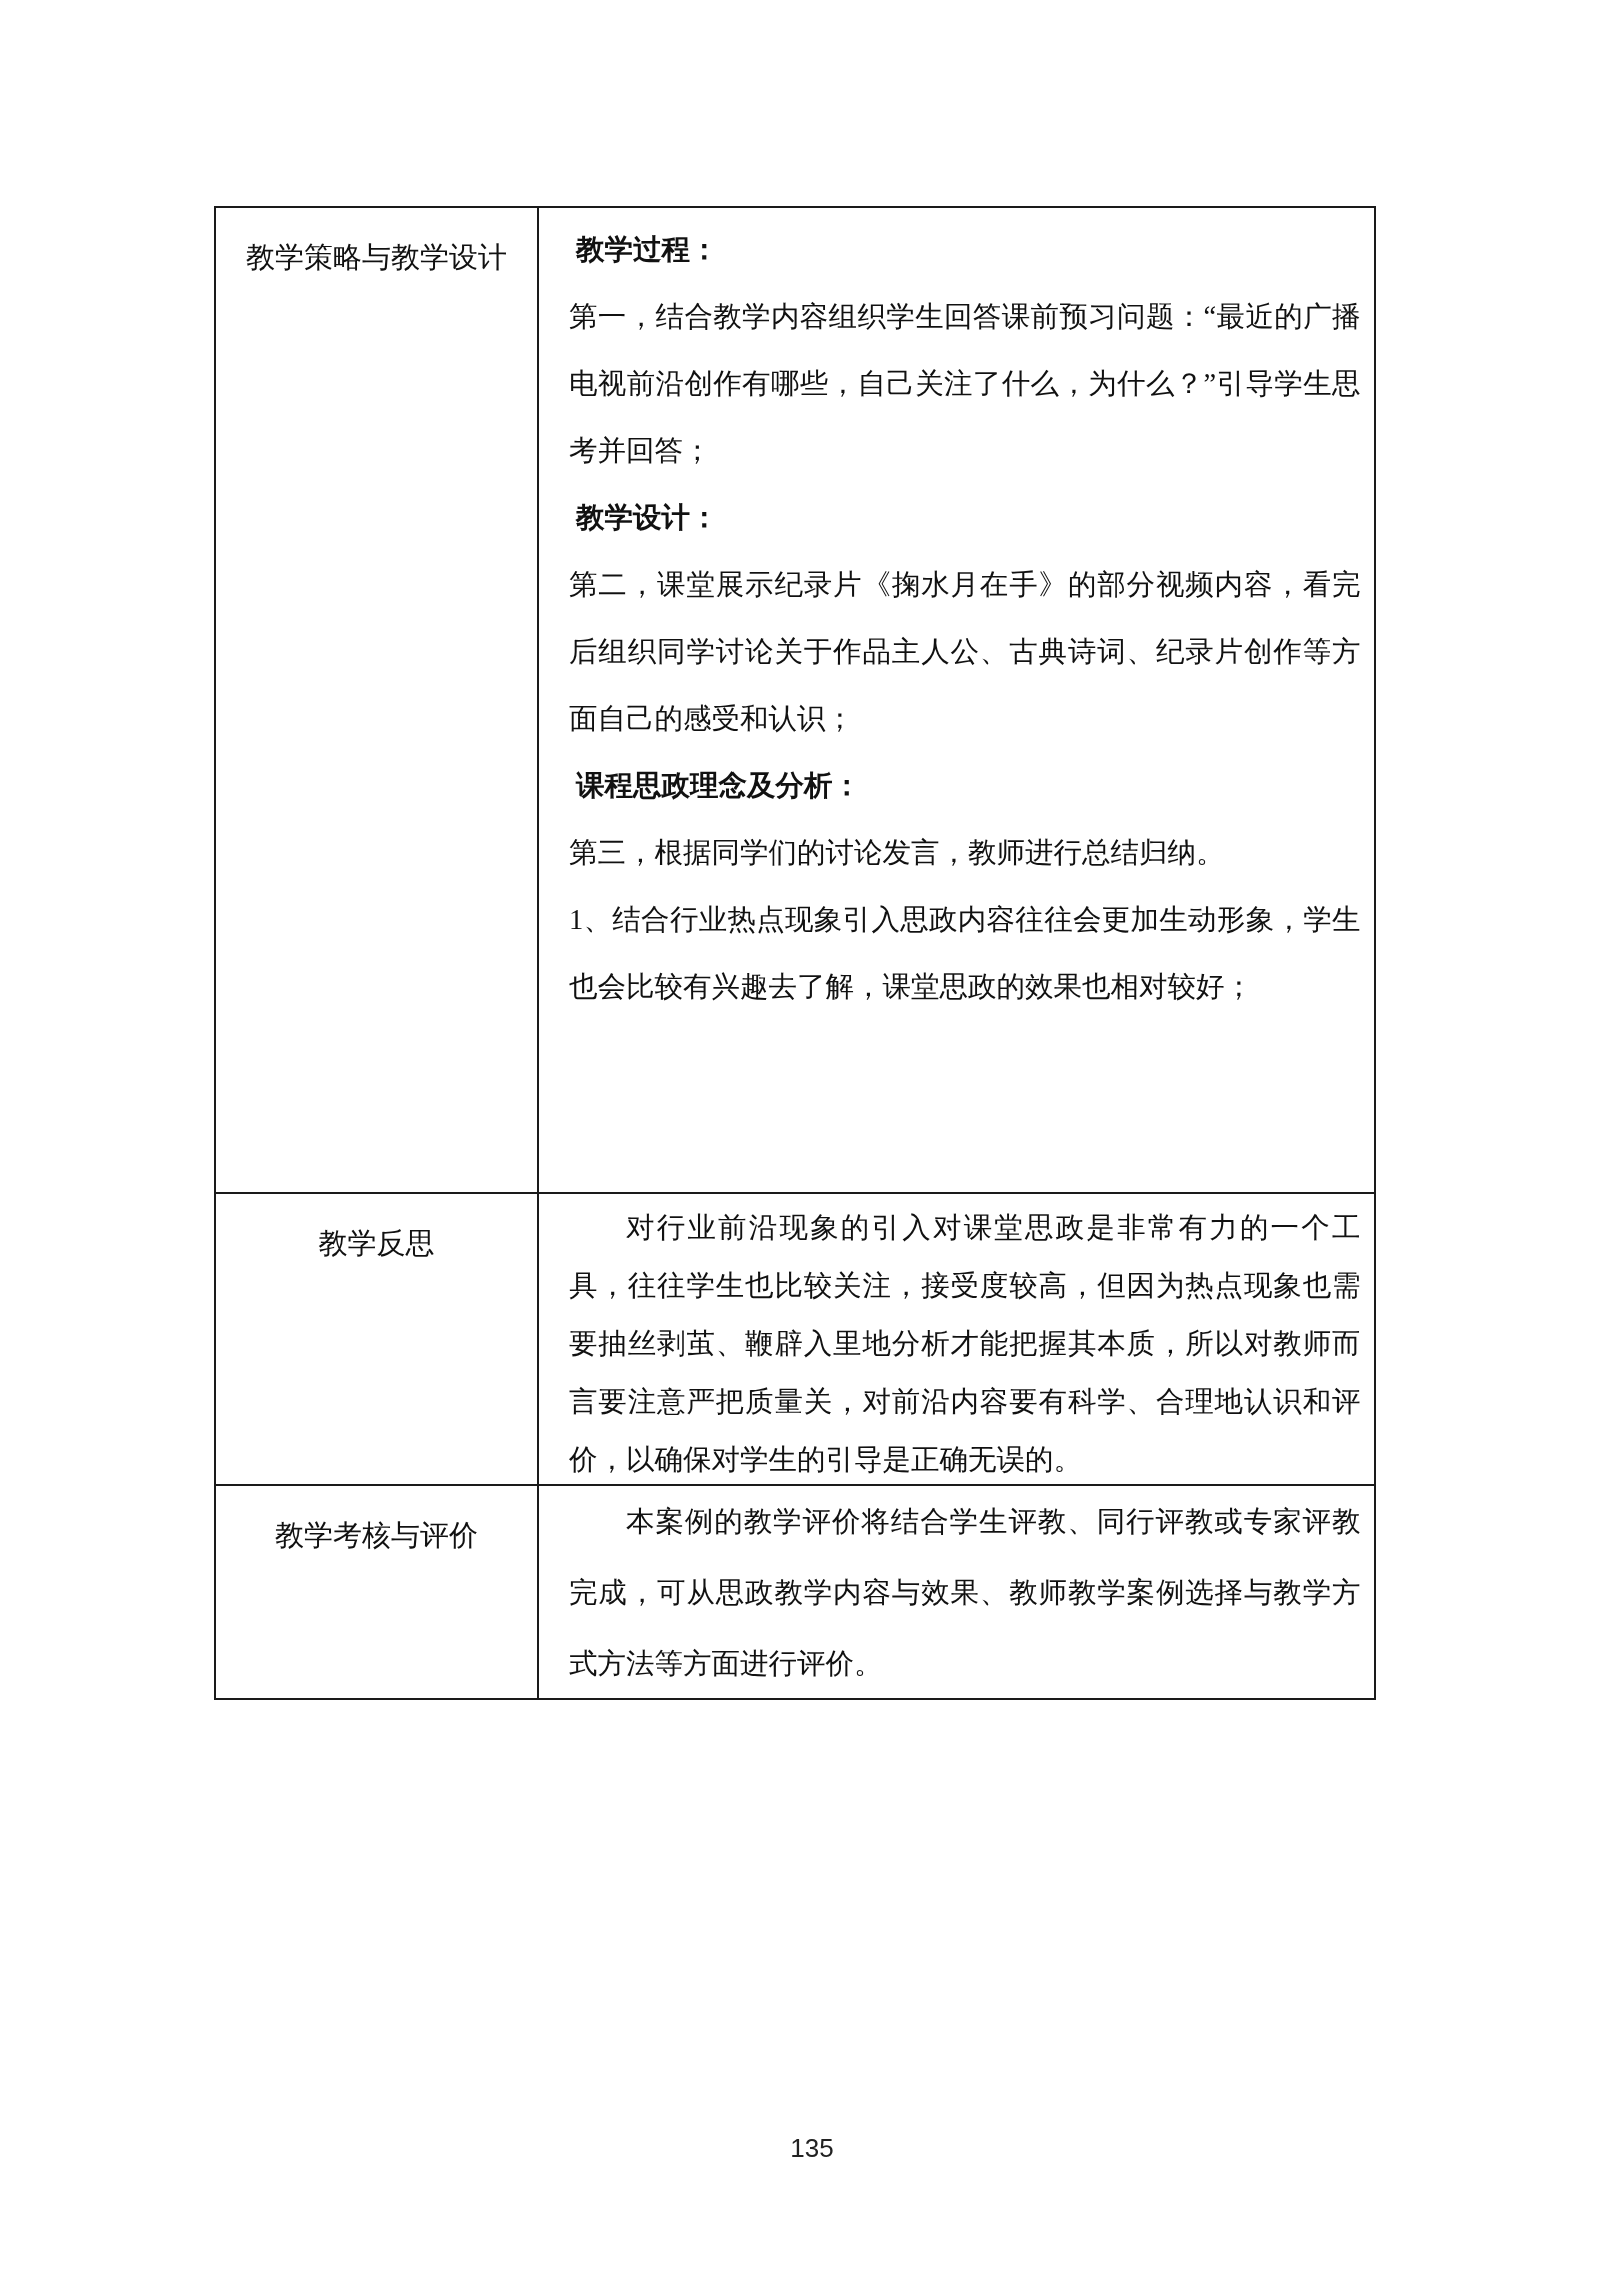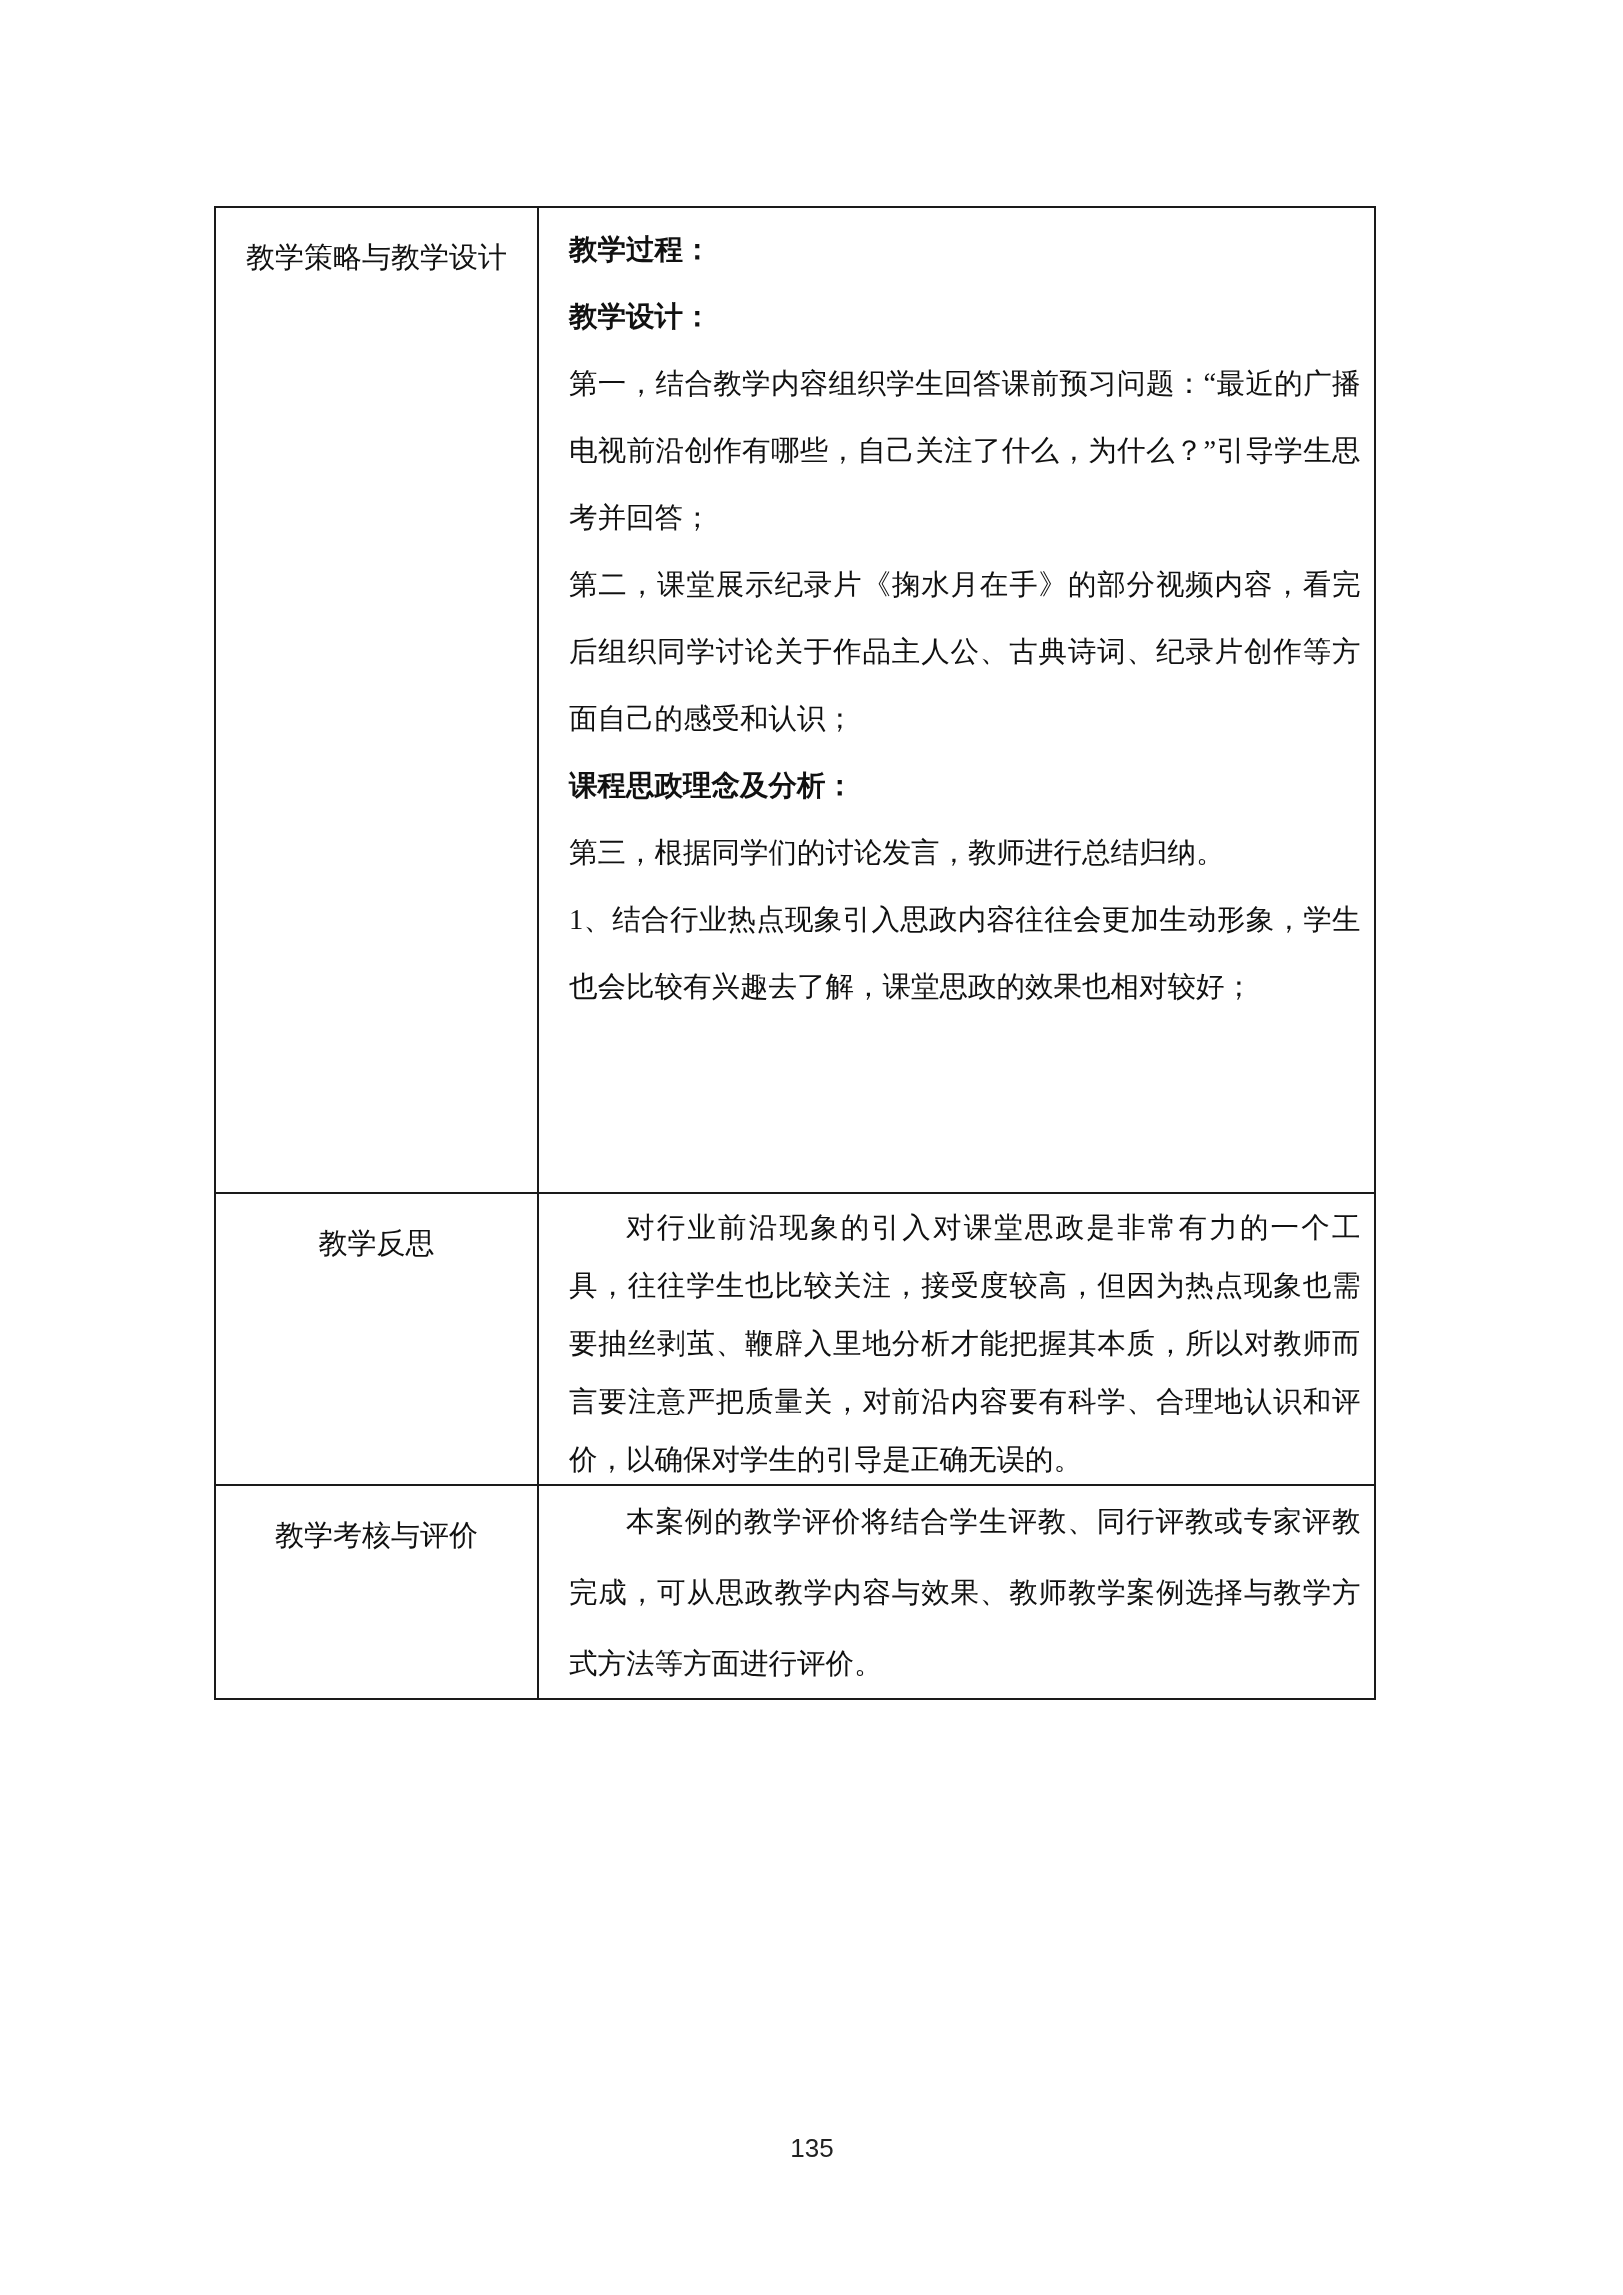--- a/index.html
+++ b/index.html
@@ -49,20 +49,21 @@
   }
   .cell-c p {
     margin: 0;
     padding: 0;
   }
   .cell-c p.indent {
     text-indent: 2em;
   }
   b.lead {
     font-weight: bold;
+    margin-left: 7px;
   }
   
   .row-0 { height: 984px; }
   .row-0 .cell-c { line-height: 67px; padding-top: 8px; }
   .row-1 { height: 212px; }
   .row-1 .cell-c { line-height: 71px; padding-top: 0; }
   .row-2 { height: 290px; }
   .row-2 .cell-c { line-height: 58px; padding-top: 4.8px; }
   .page-number {
     position: absolute;
@@ -81,22 +82,22 @@
 <div class="page">
 
   <div class="doc-table">
     <div>
   <div class="t-row row-0">
     <div class="cell-h">
       <span>教学策略与教学设计</span>
     </div>
     <div class="cell-c">
             <p><b class="lead">教学过程：</b></p>
+            <p><span>第一，结合教学内容组织学生回答课前预习问题：“最近的广播电视前沿创作有哪些，自己关注了什么，为什么？”引导学生思考并回答；</span></p>
             <p><b class="lead">教学设计：</b></p>
-            <p><span>第一，结合教学内容组织学生回答课前预习问题：“最近的广播电视前沿创作有哪些，自己关注了什么，为什么？”引导学生思考并回答；</span></p>
             <p><span>第二，课堂展示纪录片《掬水月在手》的部分视频内容，看完后组织同学讨论关于作品主人公、古典诗词、纪录片创作等方面自己的感受和认识；</span></p>
             <p><b class="lead">课程思政理念及分析：</b></p>
             <p><span>第三，根据同学们的讨论发言，教师进行总结归纳。</span></p>
             <p><span>1、结合行业热点现象引入思政内容往往会更加生动形象，学生也会比较有兴趣去了解，课堂思政的效果也相对较好；</span></p>
           </div>
   </div>
 
   <div class="t-row row-2">
     <div class="cell-h">
       <span>教学反思</span>

